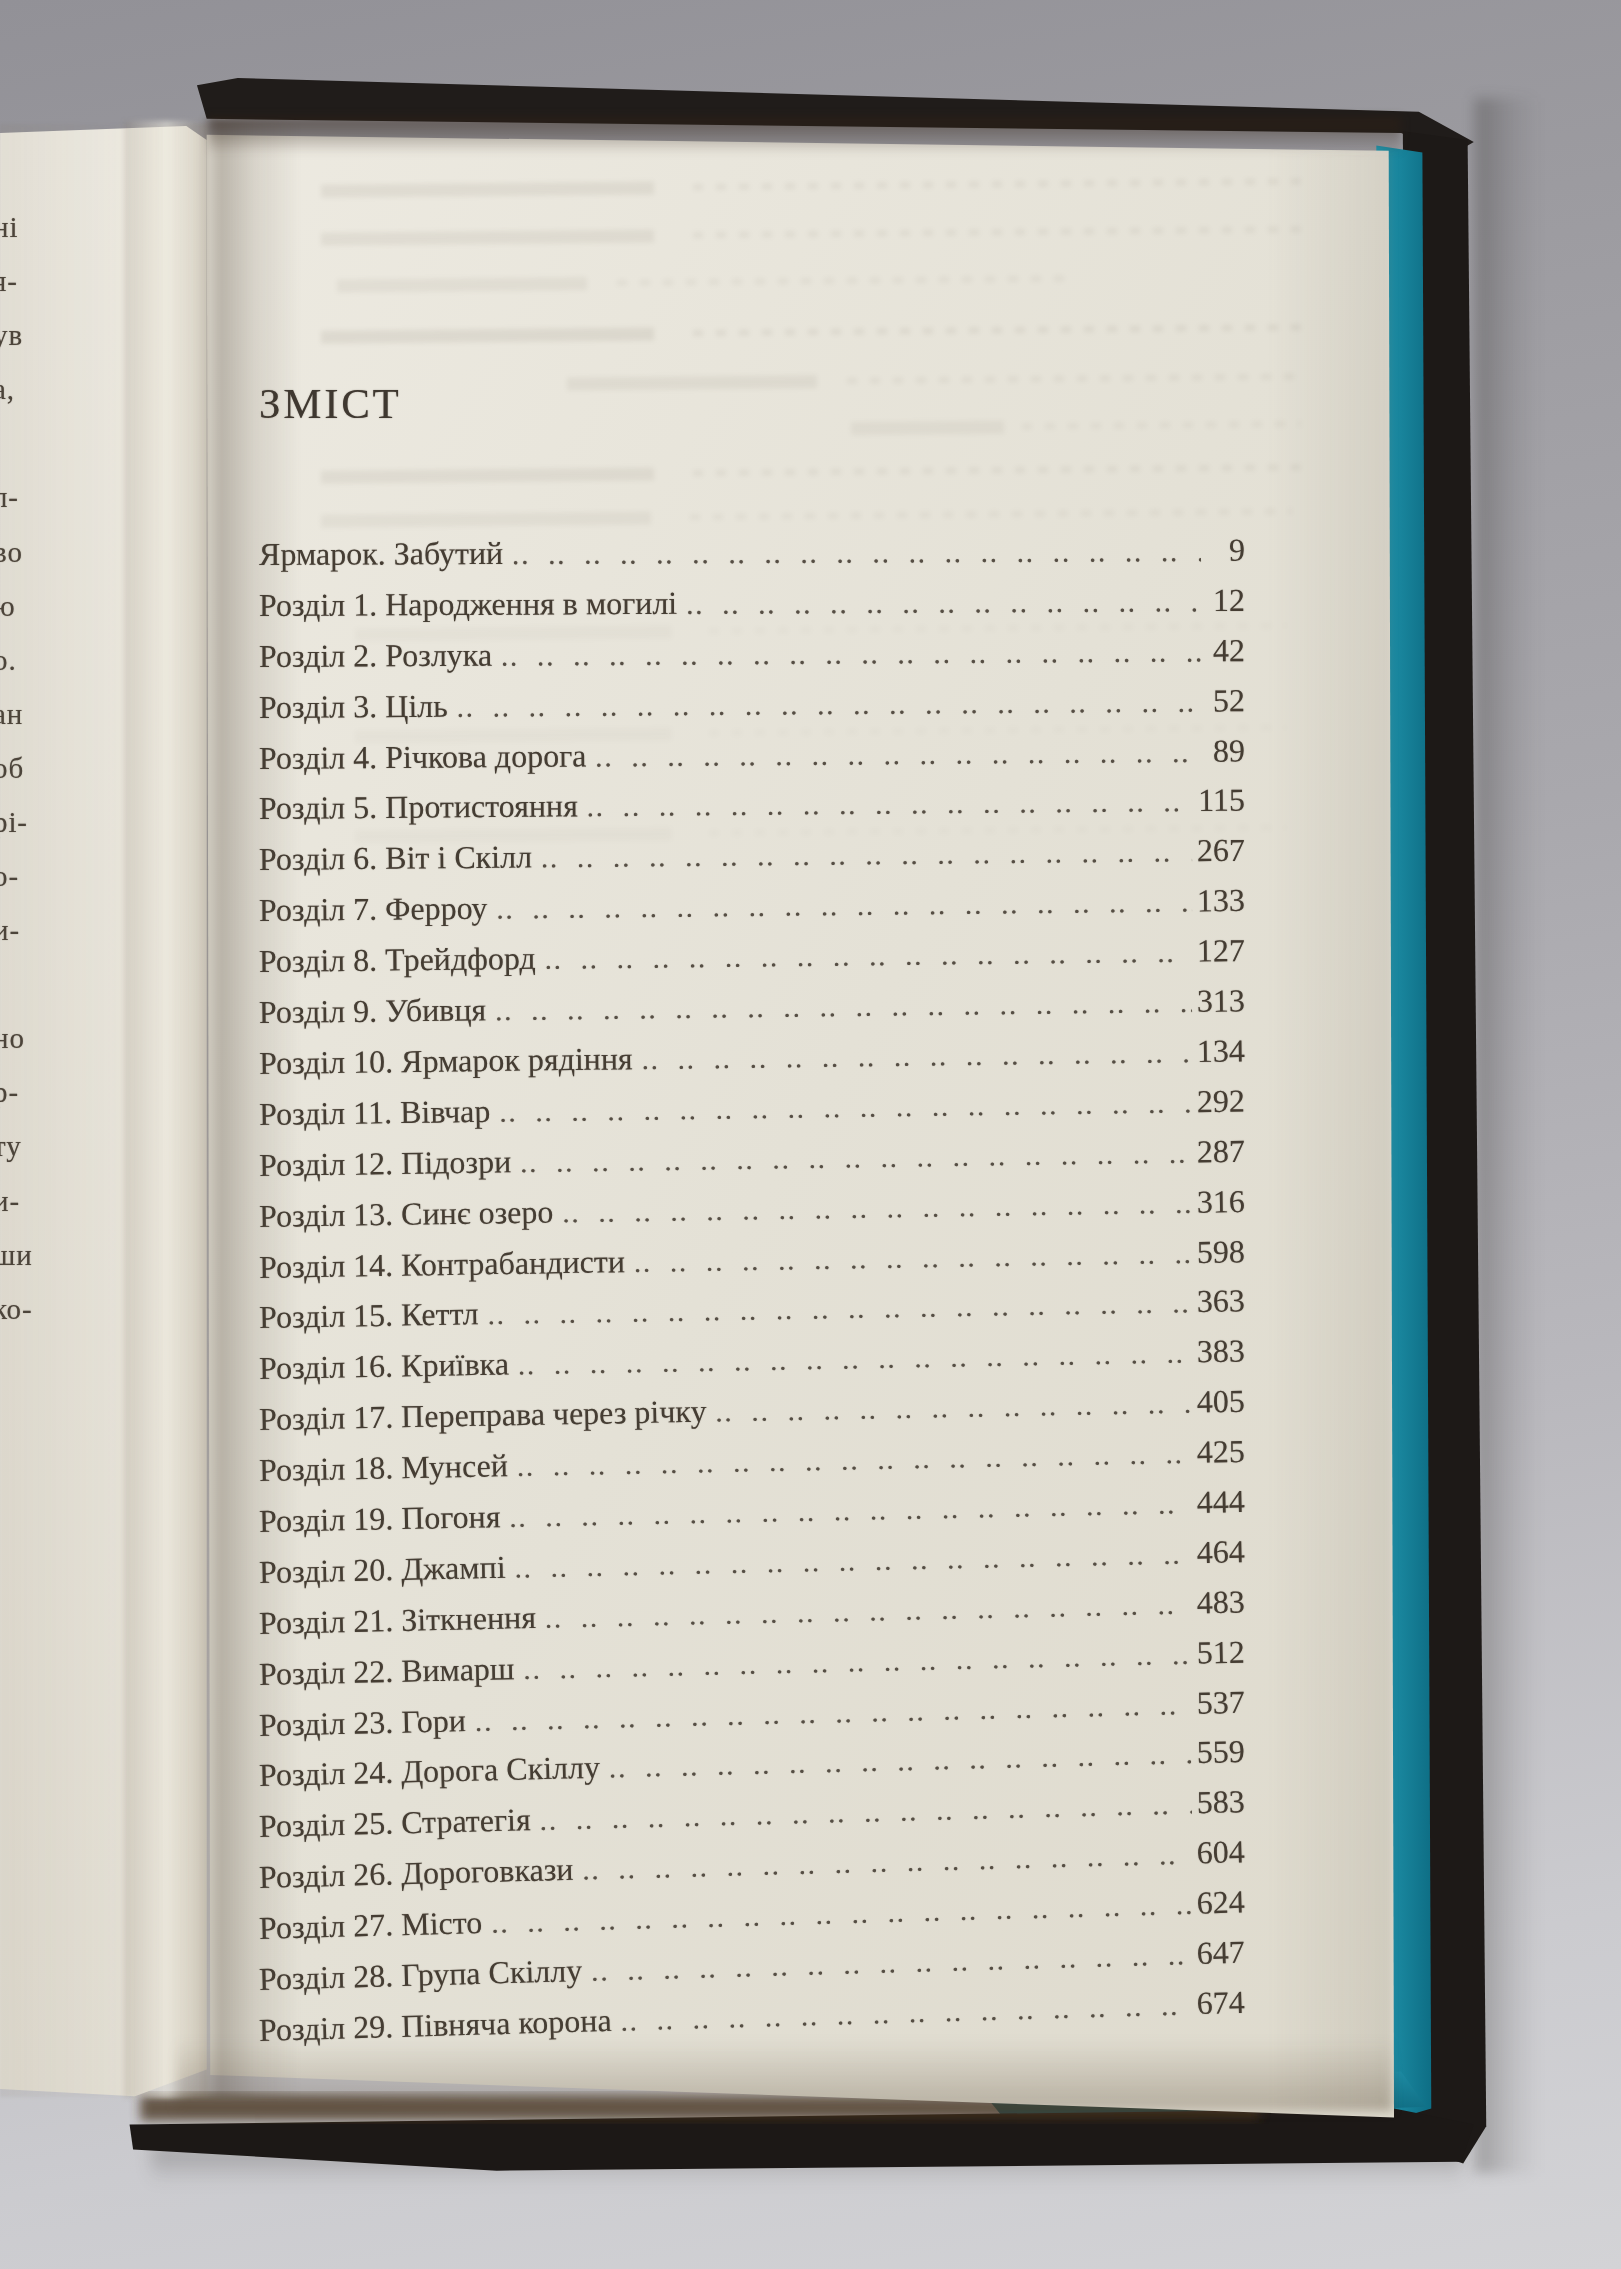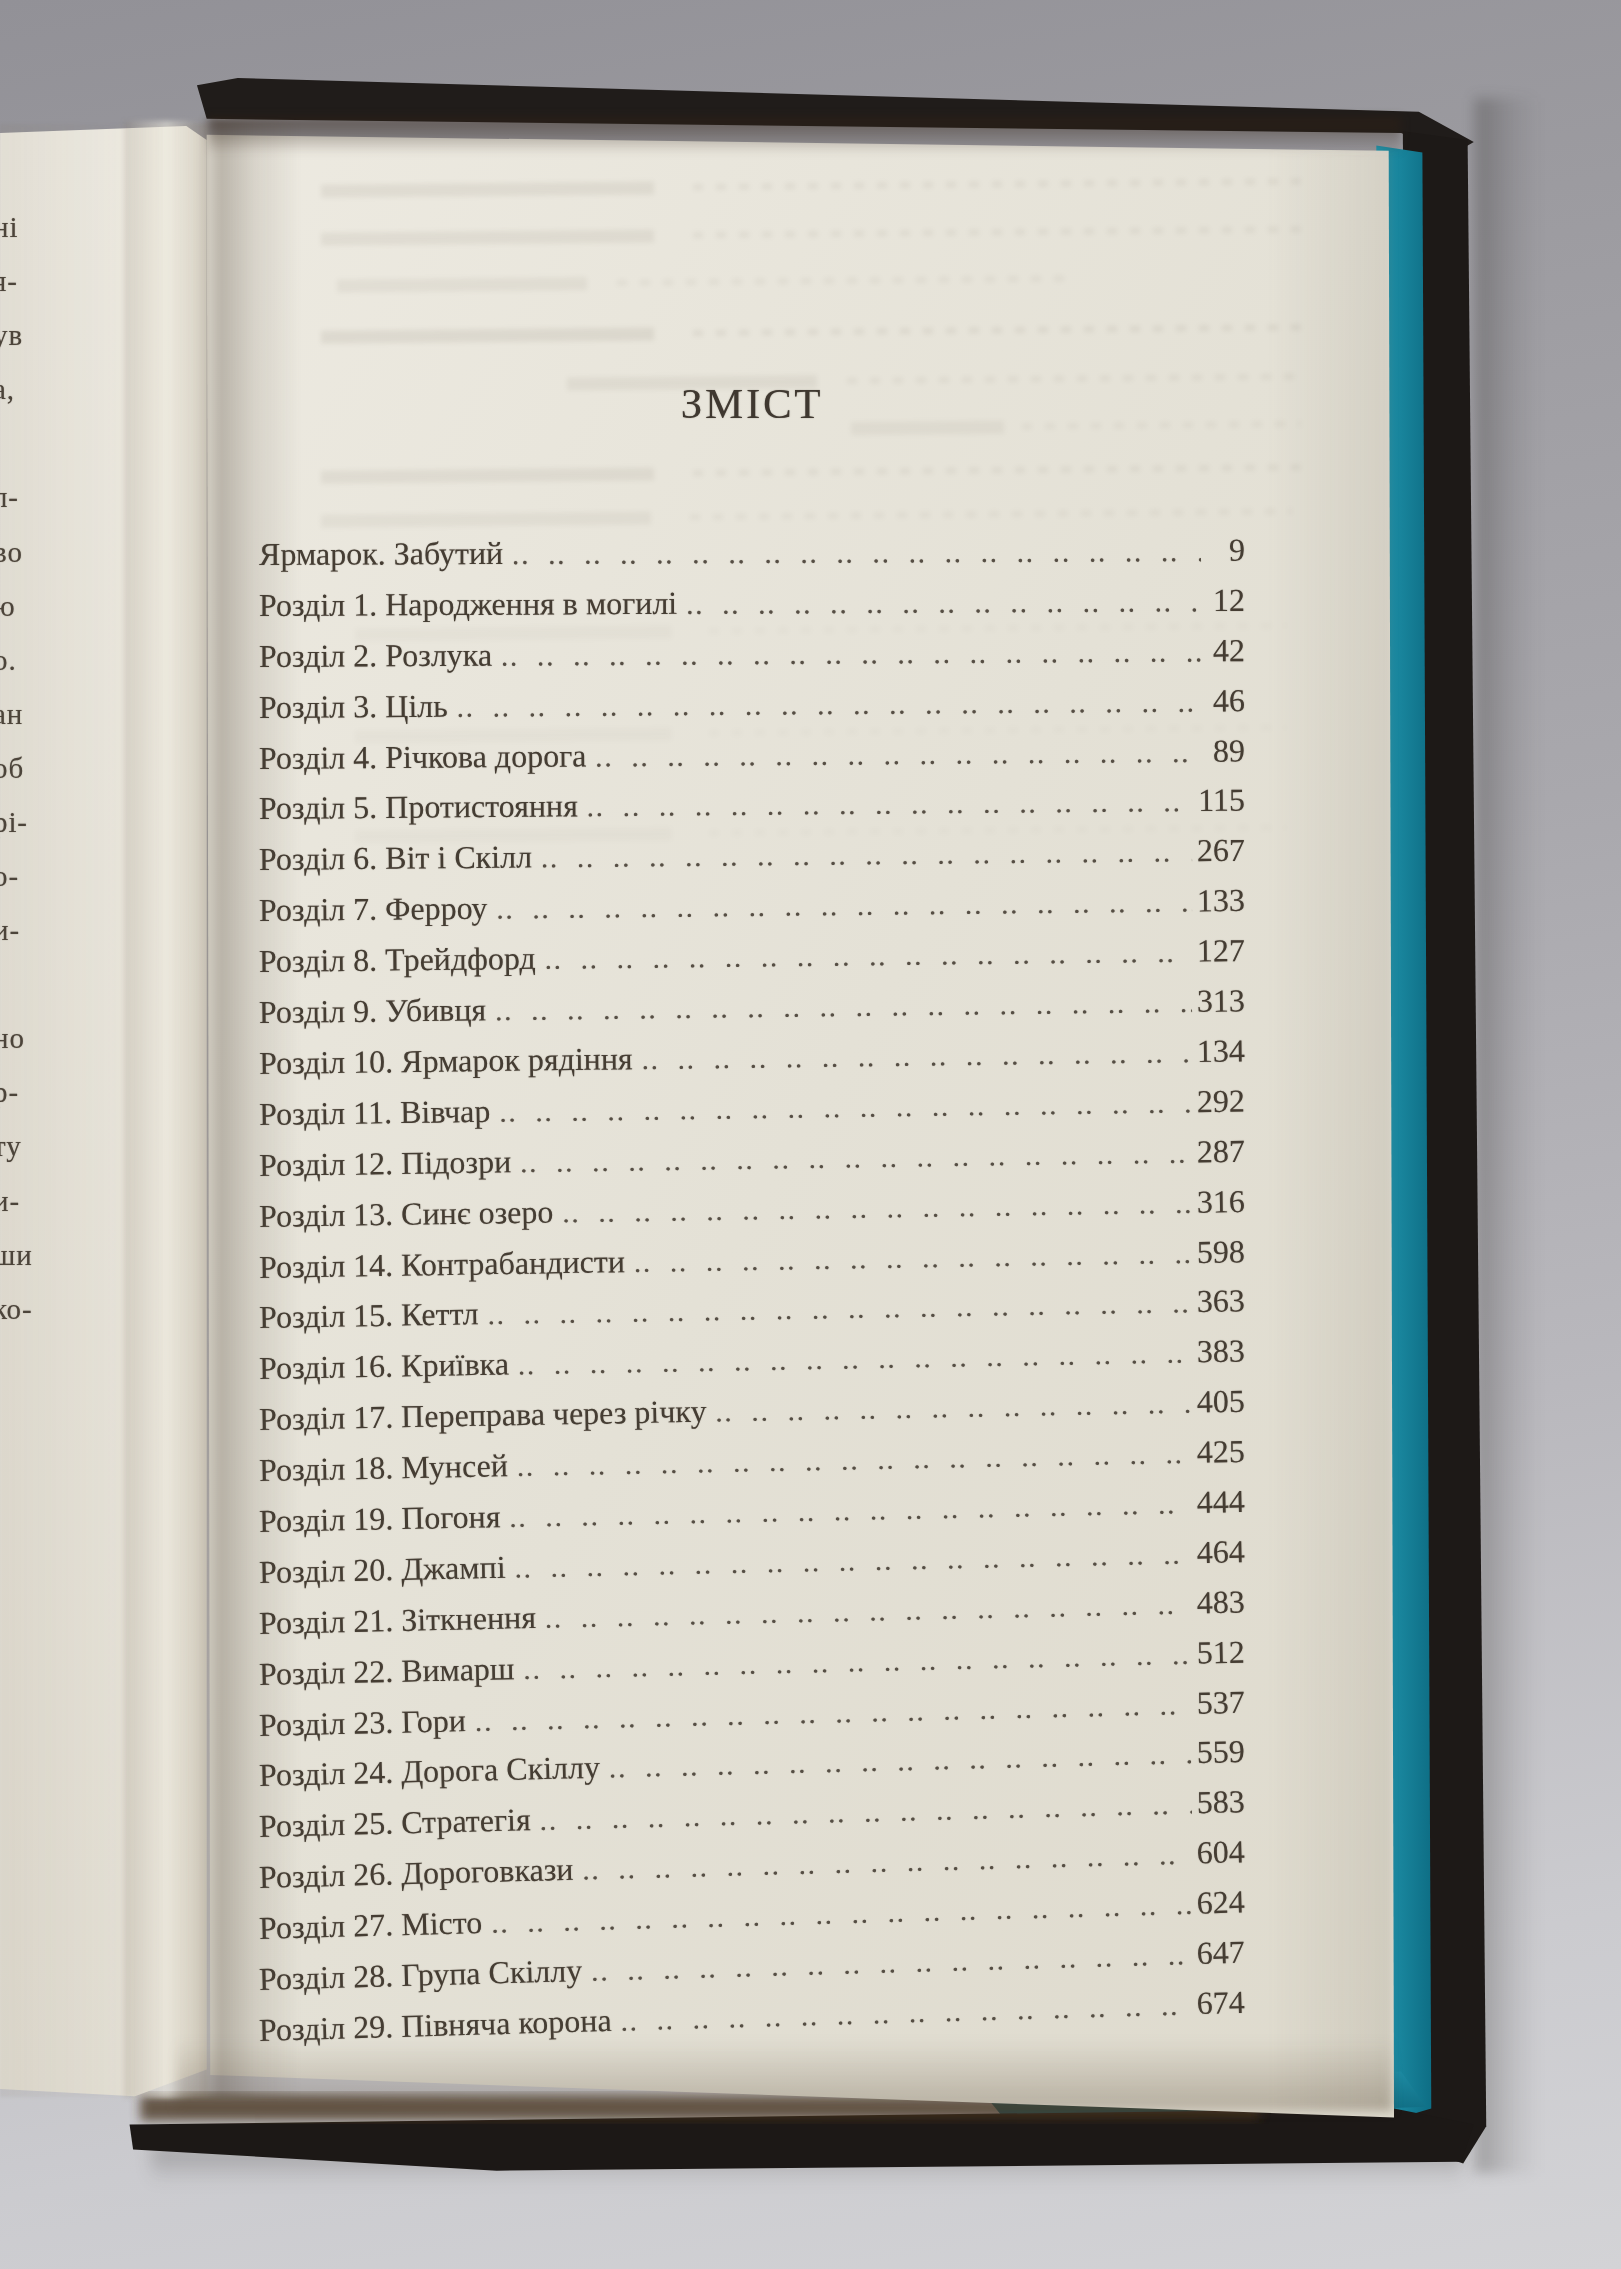--- a/index.html
+++ b/index.html
@@ -50,21 +50,21 @@
     background-position:right 0 top 6.2px,left 0 top 2.7px;
     background-repeat:no-repeat;
     transform:rotate(-.55deg);}
 
   
   .fragments{left:-7px;top:211px;width:46px;z-index:6;}
   .fragment{position:absolute;left:0;width:46px;font-size:29px;color:#4c443a;
     letter-spacing:0.9px;text-shadow:0 0 1.1px rgba(70,60,48,.5);}
 
   
-  .page-title{left:259px;top:379px;width:986px;text-align:center;z-index:6;
+  .page-title{left:259px;top:379px;width:986px;text-align:left;z-index:6;
     font-size:43px;letter-spacing:2.7px;color:#3f3830;
     text-shadow:0 0 1.2px rgba(62,52,42,.55);}
   .toc{left:259px;top:536px;width:986px;height:1561px;z-index:6;}
   .toc-row{position:absolute;left:0;right:0;display:flex;align-items:baseline;
     transform-origin:0 50%;color:#453d33;text-shadow:0 0 1.1px rgba(66,56,45,.5);}
   .toc-label{font-size:32px;white-space:nowrap;flex:0 0 auto;}
   .toc-leader{flex:1 1 auto;overflow:hidden;white-space:nowrap;font-size:29px;
     letter-spacing:1.8px;word-spacing:8.9px;margin:0 5.3px 0 8.9px;color:#4a4238;opacity:.92;}
   .toc-page{flex:0 0 auto;font-size:32px;text-align:right;min-width:39px;}
 </style>
@@ -170,21 +170,21 @@
     <span class="toc-page">12</span>
   </div>
     <div class="toc-row" style="top: 102px; transform: rotate(-0.346deg);">
     <span class="toc-label">Розділ 2. Розлука</span>
     <span class="toc-leader">.. .. .. .. .. .. .. .. .. .. .. .. .. .. .. .. .. .. .. .. .. .. .. .. .. .. .. .. .. .. .. .. .. .. .. .. .. .. .. .. .. .. .. .. .. .. </span>
     <span class="toc-page">42</span>
   </div>
     <div class="toc-row" style="top: 153px; transform: rotate(-0.394deg);">
     <span class="toc-label">Розділ 3. Ціль</span>
     <span class="toc-leader">.. .. .. .. .. .. .. .. .. .. .. .. .. .. .. .. .. .. .. .. .. .. .. .. .. .. .. .. .. .. .. .. .. .. .. .. .. .. .. .. .. .. .. .. .. .. </span>
-    <span class="toc-page">46</span>
+    <span class="toc-page">52</span>
   </div>
     <div class="toc-row" style="top: 204px; transform: rotate(-0.442deg);">
     <span class="toc-label">Розділ 4. Річкова дорога</span>
     <span class="toc-leader">.. .. .. .. .. .. .. .. .. .. .. .. .. .. .. .. .. .. .. .. .. .. .. .. .. .. .. .. .. .. .. .. .. .. .. .. .. .. .. .. .. .. .. .. .. .. </span>
     <span class="toc-page">89</span>
   </div>
     <div class="toc-row" style="top: 254px; transform: rotate(-0.49deg);">
     <span class="toc-label">Розділ 5. Протистояння</span>
     <span class="toc-leader">.. .. .. .. .. .. .. .. .. .. .. .. .. .. .. .. .. .. .. .. .. .. .. .. .. .. .. .. .. .. .. .. .. .. .. .. .. .. .. .. .. .. .. .. .. .. </span>
     <span class="toc-page">115</span>

